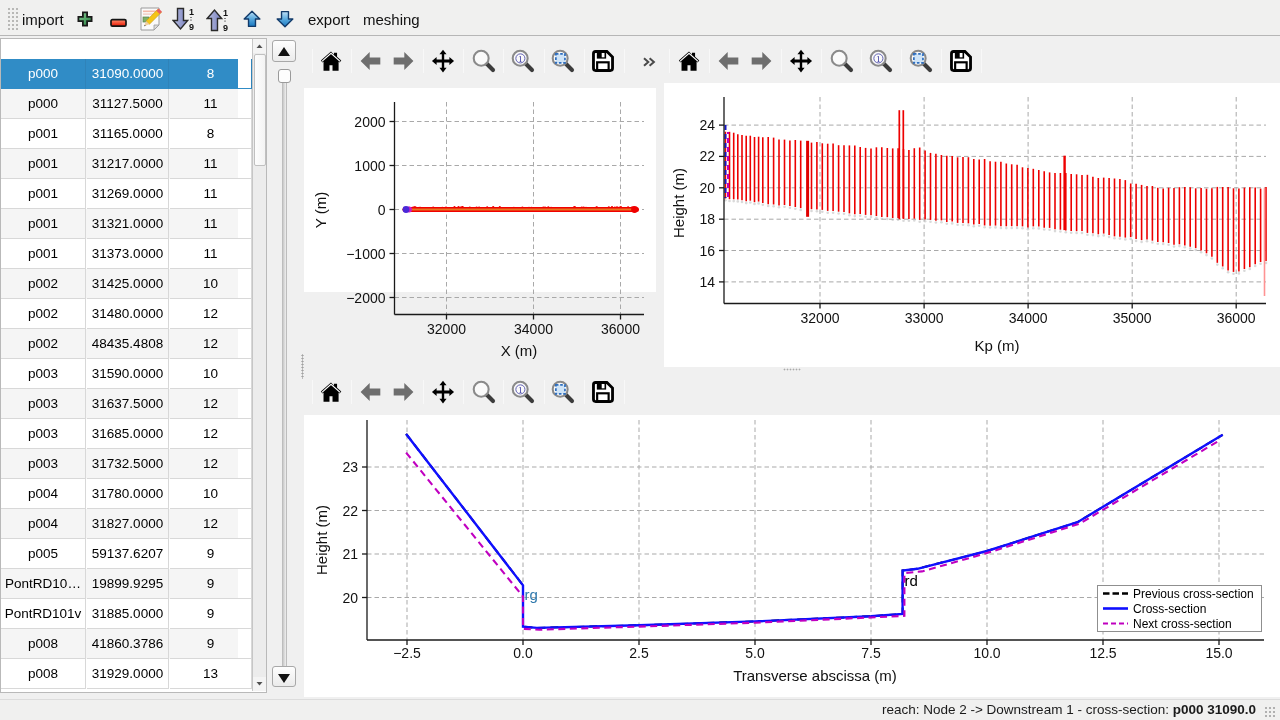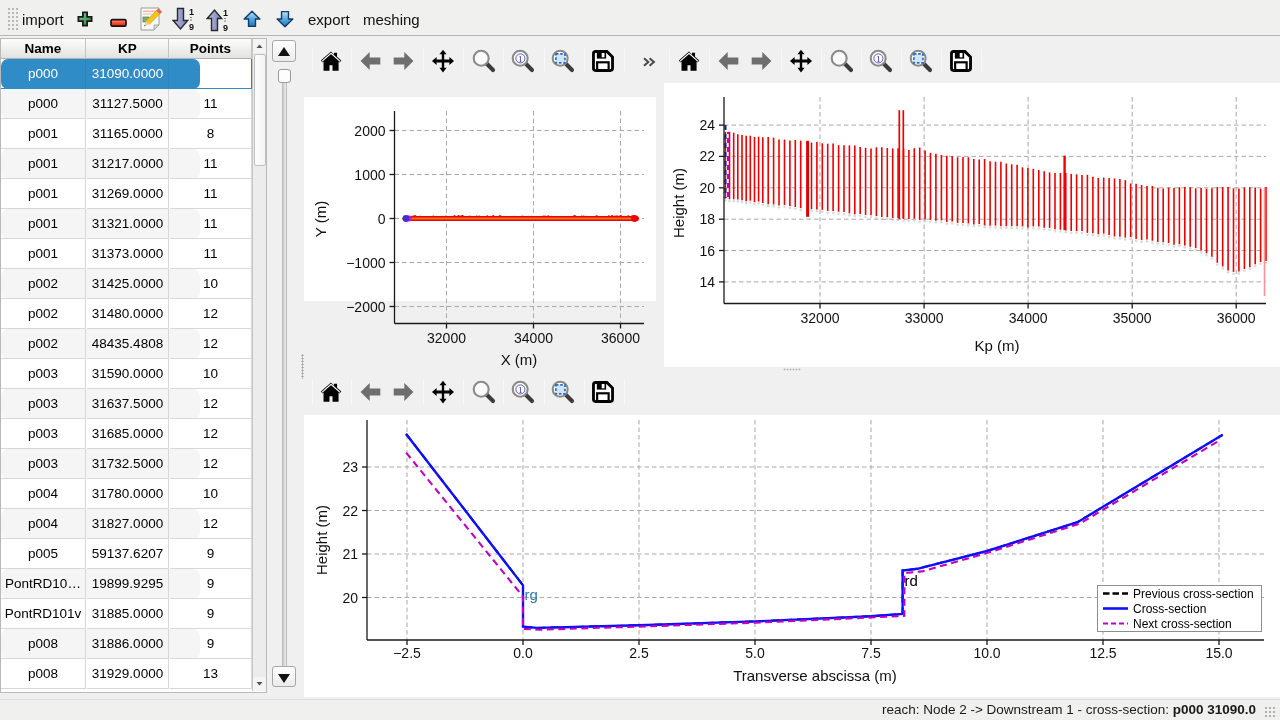--- a/index.html
+++ b/index.html
@@ -7,21 +7,21 @@
 .topbar { left:0; top:0; width:1280px; height:36px; background:#f0f0ef; border-bottom:1px solid #b6b6b6; }
 .mtext { font-size:15px; color:#111; }
 .sep { width:1px; background:#cdcdcd; border-right:1px solid #f8f8f8; }
 .tablewrap { left:0; top:38px; width:267px; height:655px; background:#fff; border:1px solid #b9b9b9; }
 .thead { position:absolute; left:0; top:0; width:251px; height:20px; background:linear-gradient(#fdfdfd,#e2e2e0); border-bottom:1px solid #b0b0b0; }
 .thead div { position:absolute; top:0; height:20px; line-height:20px; text-align:center; font-weight:bold; font-size:13.5px; color:#000; }
 .th1 { left:0; width:85px; border-right:1px solid #c4c4c4; }
 .th2 { left:86px; width:82px; border-right:1px solid #c4c4c4; }
 .th3 { left:169px; width:82px; border-right:1px solid #c4c4c4; }
 .tbody { position:absolute; left:0; top:20px; width:251px; }
-.tr { position:relative; width:199px; height:30px; background:#fff;border-radius:7px; }
+.tr { position:relative; width:237px; height:30px; background:#fff; }
 .tr.alt { background:#f5f5f5; }
 .tr.sel { background:#308cc6; color:#fff; }
 .tr div { position:absolute; top:0; height:30px; line-height:29px; text-align:center; font-size:13.5px; }
 .tr .c1 { left:0; width:85px; border-right:1px solid #d8d8d8; border-bottom:1px solid #d8d8d8; }
 .tr .c2 { left:86px; width:82px; border-right:1px solid #d8d8d8; border-bottom:1px solid #d8d8d8; }
 .tr .c3 { left:169px; width:82px; border-right:1px solid #d8d8d8; border-bottom:1px solid #d8d8d8; }
 .tr.sel div { border-right-color:#2f83b9; border-bottom-color:#308cc6; }
 .vsb { position:absolute; right:0; top:0; width:14px; height:652px; background:#ececec; border-left:1px solid #c6c6c6; }
 .vsb .up { position:absolute; top:0; left:0; width:13px; height:14px; background:#f4f4f4; }
 .vsb .dn { position:absolute; bottom:0; left:0; width:13px; height:14px; background:#f4f4f4; }
@@ -114,25 +114,20 @@
           <stop offset="0.5" stop-color="#5aaade"></stop>
           <stop offset="1" stop-color="#1878c0"></stop>
         </linearGradient>
       </defs>
       <path d="M11.5 20.5 2.5 11.5h5V3h8v8.5h5z" fill="url(#gd)" stroke="#123a6a" stroke-width="1.6" stroke-linejoin="round"></path>
     </svg></div>
 <span class="abs mtext" style="left:308px;top:11px">export</span>
 <span class="abs mtext" style="left:363px;top:11px">meshing</span>
 
 <div class="abs tablewrap">
-  <div class="thead">
-      <div class="th1">Name</div>
-      <div class="th2">KP</div>
-      <div class="th3">Points</div>
-    </div>
   <div class="tbody">
 <div class="tr sel">
         <div class="c1">p000</div>
         <div class="c2">31090.0000</div>
         <div class="c3">8</div>
       </div>
 <div class="tr alt">
         <div class="c1">p000</div>
         <div class="c2">31127.5000</div>
         <div class="c3">11</div>
@@ -217,21 +212,21 @@
         <div class="c2">19899.9295</div>
         <div class="c3">9</div>
       </div>
 <div class="tr ">
         <div class="c1">PontRD101v</div>
         <div class="c2">31885.0000</div>
         <div class="c3">9</div>
       </div>
 <div class="tr alt">
         <div class="c1">p008</div>
-        <div class="c2">31886.0000</div>
+        <div class="c2">41860.3786</div>
         <div class="c3">9</div>
       </div>
 <div class="tr ">
         <div class="c1">p008</div>
         <div class="c2">31929.0000</div>
         <div class="c3">13</div>
       </div>
   </div>
   <div class="vsb">
     <div class="up"><svg width="13" height="14">
@@ -252,21 +247,21 @@
 <div class="abs" style="left:282px;top:70px;width:5px;height:598px;background:linear-gradient(90deg,#c8c8c8,#efefef);border:1px solid #bdbdbd;border-radius:2px"></div>
 <div class="abs" style="left:278px;top:69px;width:13px;height:14px;background:#fdfdfd;border:1px solid #9a9a9a;border-radius:3px"></div>
 <div class="abs sbtn" style="left:272px;top:666px;height:21px">
     <svg width="12" height="10" viewBox="0 0 12 10">
       <path d="M0 1 6 10 12 1z" fill="#111"></path>
     </svg>
   </div>
 
 <div class="abs" style="left:300.5px;top:354px;width:3px;height:25px;background-image:radial-gradient(circle,#a2a2a2 0.9px,transparent 1.2px);background-size:3px 3px"></div>
 
-<div class="abs white" style="left:304px;top:97px;width:352px;height:204px"><svg width="352" height="284" viewBox="0 0 352 284" font-family="Liberation Sans, sans-serif">
+<div class="abs white" style="left:304px;top:88px;width:352px;height:204px"><svg width="352" height="284" viewBox="0 0 352 284" font-family="Liberation Sans, sans-serif">
 <line x1="142.5" y1="14" x2="142.5" y2="226.5" class="grid"></line>
 <line x1="229.5" y1="14" x2="229.5" y2="226.5" class="grid"></line>
 <line x1="316.5" y1="14" x2="316.5" y2="226.5" class="grid"></line>
 <line x1="90.5" y1="33.5" x2="340" y2="33.5" class="grid"></line>
 <line x1="90.5" y1="77.5" x2="340" y2="77.5" class="grid"></line>
 <line x1="90.5" y1="121.5" x2="340" y2="121.5" class="grid"></line>
 <line x1="90.5" y1="165.5" x2="340" y2="165.5" class="grid"></line>
 <line x1="90.5" y1="209.5" x2="340" y2="209.5" class="grid"></line>
 <line x1="90.5" y1="14" x2="90.5" y2="226.5" class="spine"></line>
 <line x1="90.5" y1="226.5" x2="340" y2="226.5" class="spine"></line>

